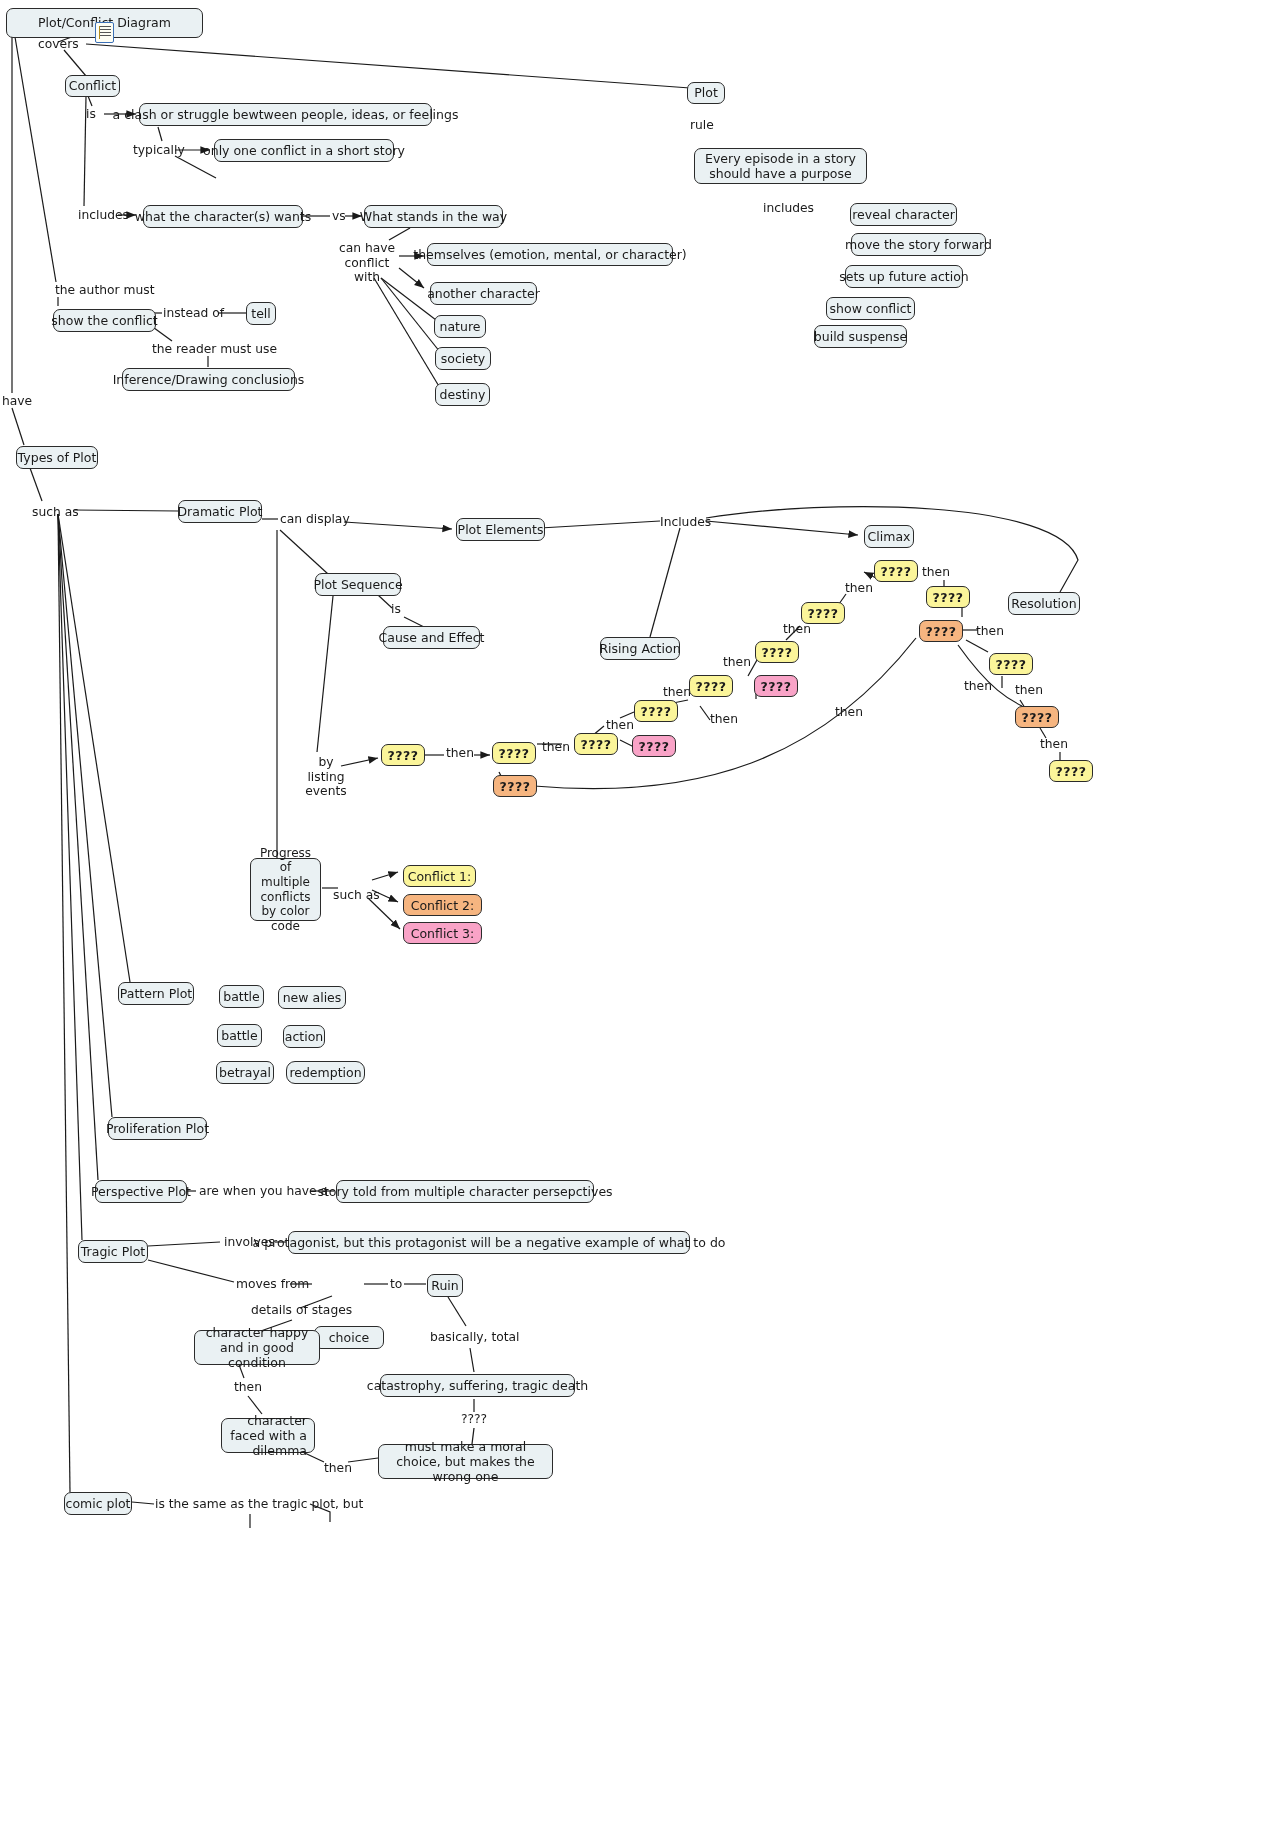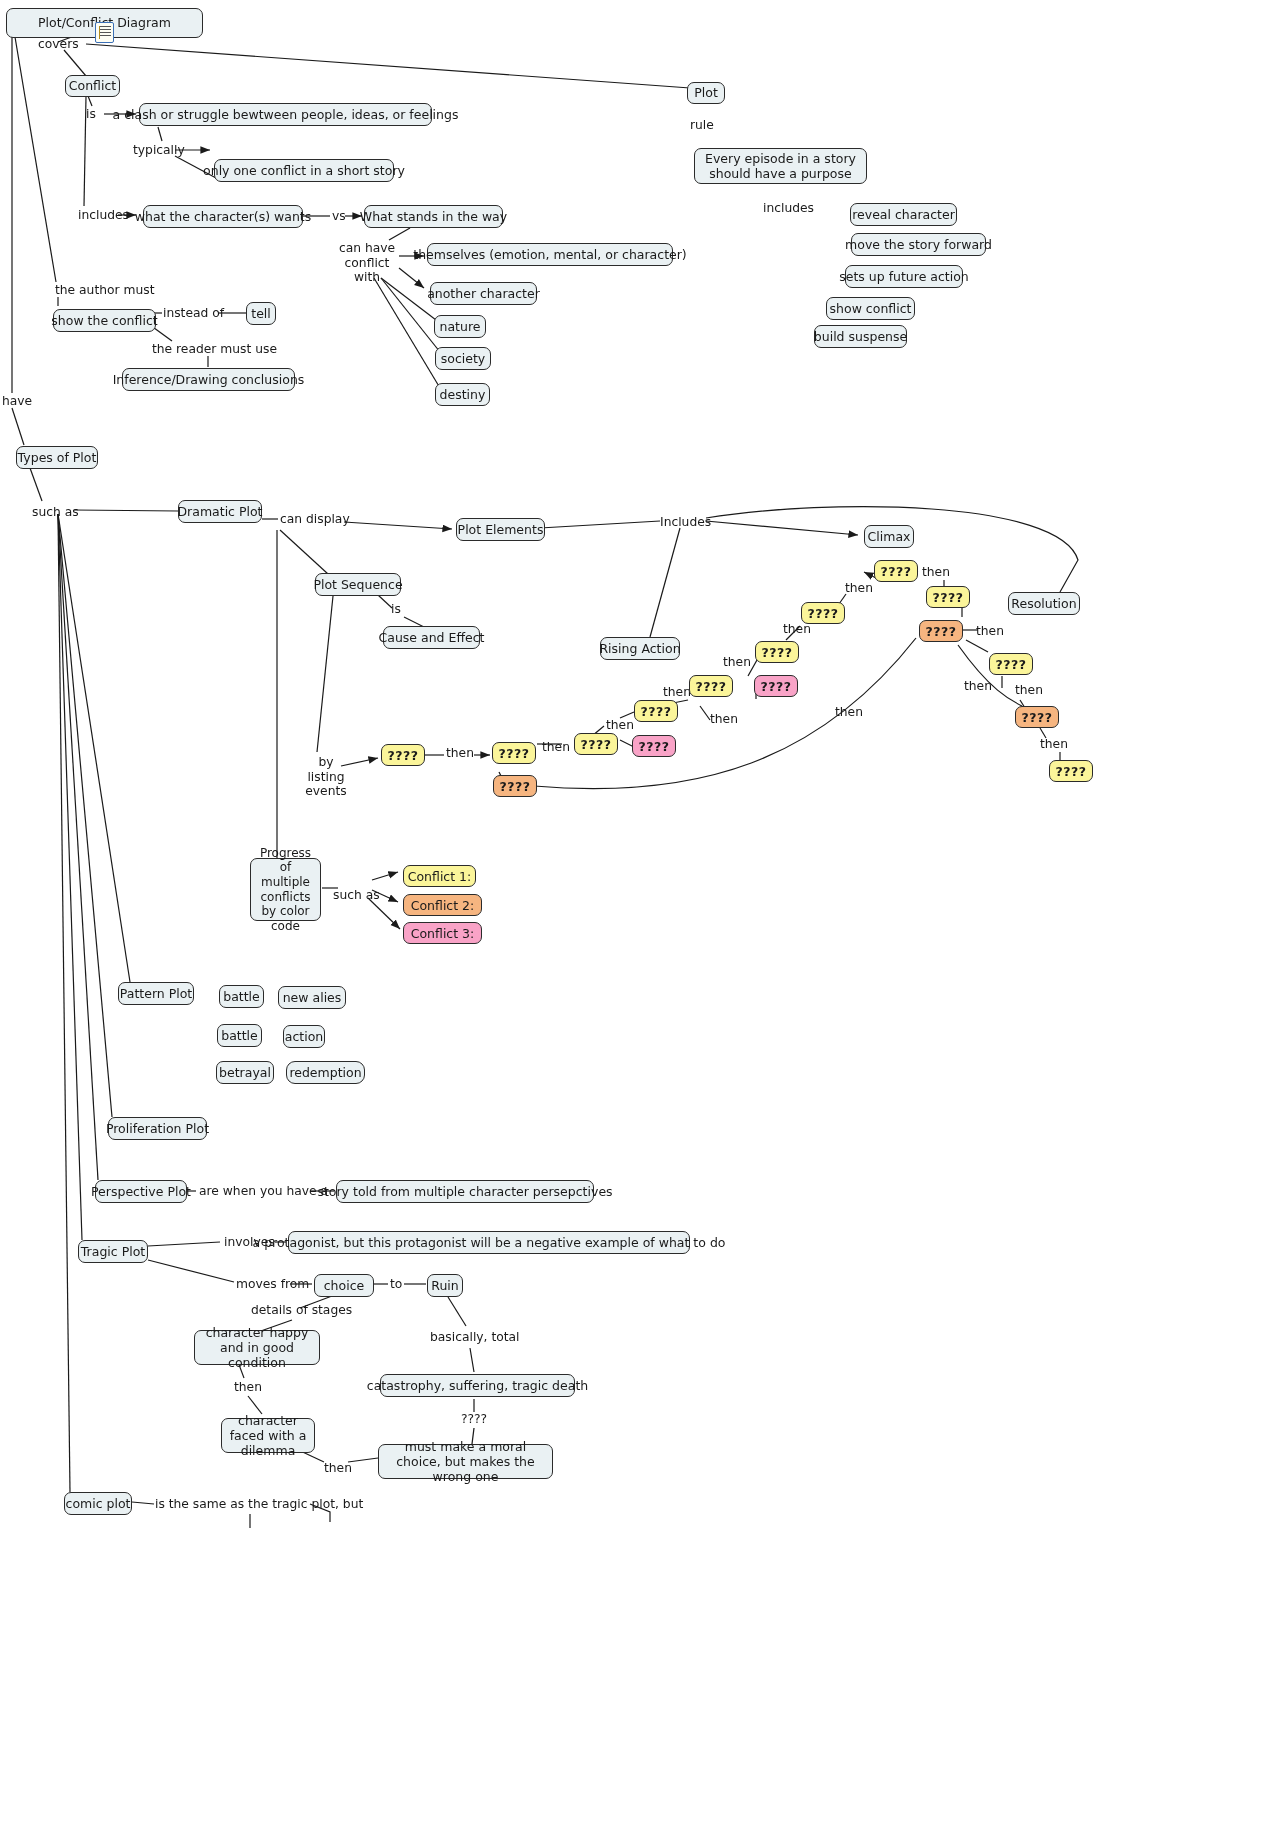--- a/index.html
+++ b/index.html
@@ -220,21 +220,21 @@
 
   <div class="node" style="left:65px;top:75px;width:55px;height:22px;">
       <span>Conflict</span>
     </div>
   <div class="lbl" style="left:86px;top:107px;">is</div>
   <div class="node" style="left:139px;top:103px;width:293px;height:23px;">
       <span>a clash or struggle bewtween people, ideas, or feelings</span>
     </div>
 
   <div class="lbl" style="left:133px;top:143px;">typically</div>
-  <div class="node" style="left:214px;top:139px;width:180px;height:23px;margin-top:20px;">
+  <div class="node" style="left:214px;top:139px;width:180px;height:23px;">
       <span>only one conflict in a short story</span>
     </div>
 
   <div class="lbl" style="left:78px;top:208px;">includes</div>
   <div class="node" style="left:143px;top:205px;width:160px;height:23px;">
       <span>what the character(s) wants</span>
     </div>
   <div class="lbl" style="left:332px;top:209px;">vs</div>
   <div class="node" style="left:364px;top:205px;width:139px;height:23px;">
       <span>What stands in the way</span>
@@ -443,34 +443,34 @@
 
   <div class="node" style="left:78px;top:1240px;width:70px;height:23px;">
       <span>Tragic Plot</span>
     </div>
   <div class="lbl" style="left:224px;top:1235px;">involves</div>
   <div class="node" style="left:288px;top:1231px;width:402px;height:23px;">
       <span>a protagonist, but this protagonist will be a negative example of what to do</span>
     </div>
 
   <div class="lbl" style="left:236px;top:1277px;">moves from</div>
-  <div class="node" style="left:314px;top:1274px;width:60px;height:23px;">
+  <div class="node" style="left:314px;top:1326px;width:70px;height:23px;">
       <span>choice</span>
     </div>
   <div class="lbl" style="left:390px;top:1277px;">to</div>
   <div class="node" style="left:427px;top:1274px;width:36px;height:23px;">
       <span>Ruin</span>
     </div>
 
   <div class="lbl" style="left:251px;top:1303px;">details of stages</div>
   <div class="node wrap" style="left:194px;top:1330px;width:126px;height:35px;">
       <span>character happy and in good condition</span>
     </div>
   <div class="lbl" style="left:234px;top:1380px;">then</div>
-  <div class="node wrap" style="left:221px;top:1418px;width:94px;height:35px;">
+  <div class="node wrap" style="left:221px;top:1418px;width:94px;height:35px;text-align:right;">
       <span>character faced with a dilemma</span>
     </div>
   <div class="lbl" style="left:324px;top:1461px;">then</div>
 
   <div class="lbl" style="left:430px;top:1330px;">basically, total</div>
   <div class="node" style="left:380px;top:1374px;width:195px;height:23px;">
       <span>catastrophy, suffering, tragic death</span>
     </div>
   <div class="lbl" style="left:461px;top:1412px;">????</div>
   <div class="node wrap" style="left:378px;top:1444px;width:175px;height:35px;">

